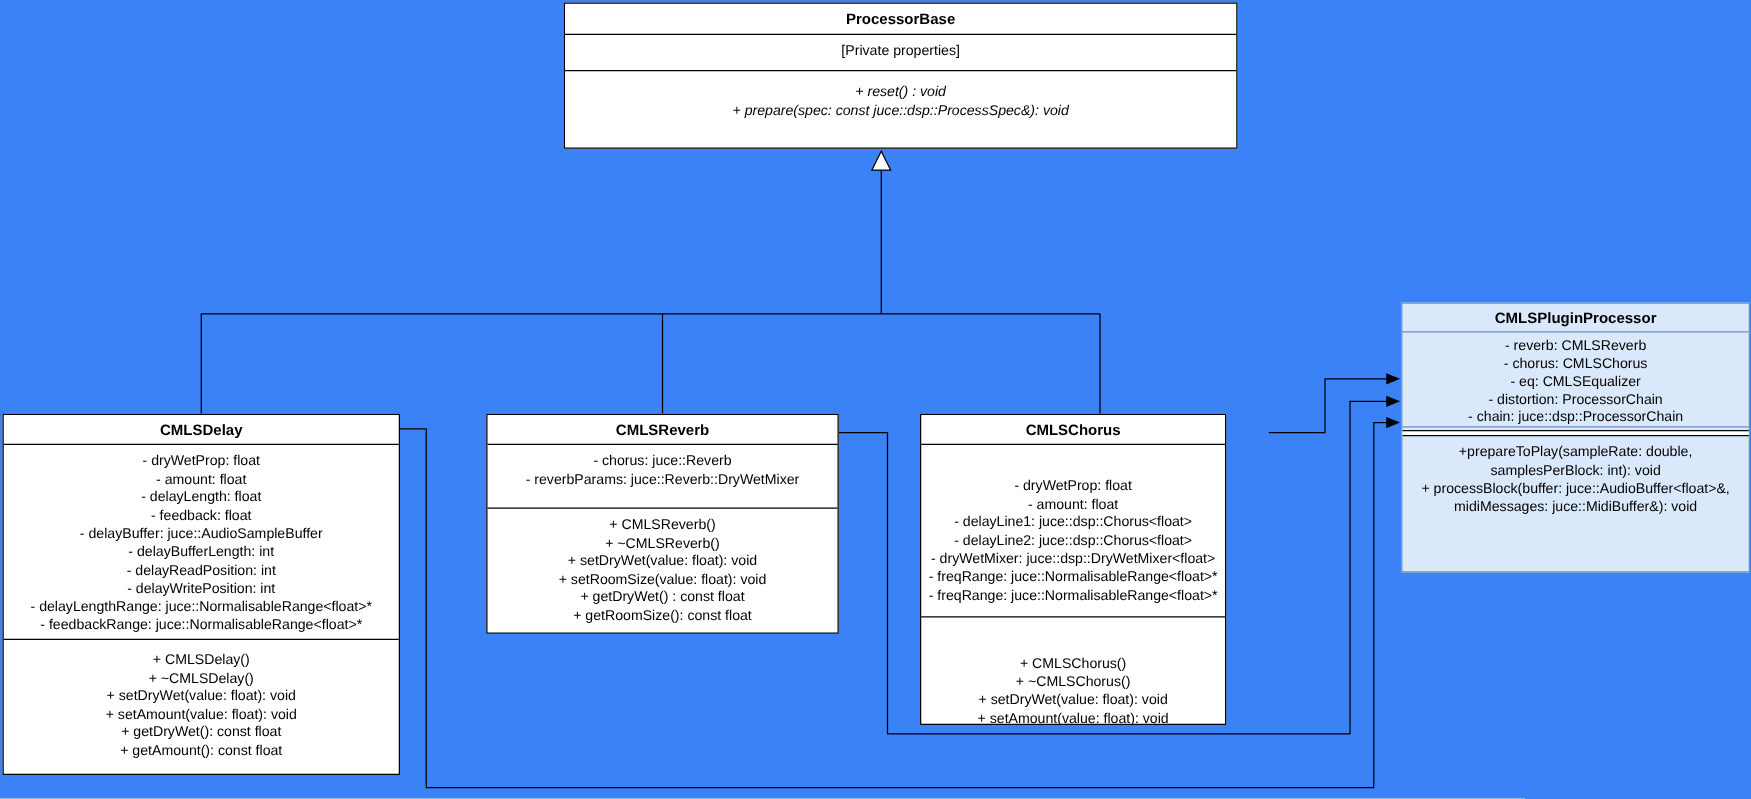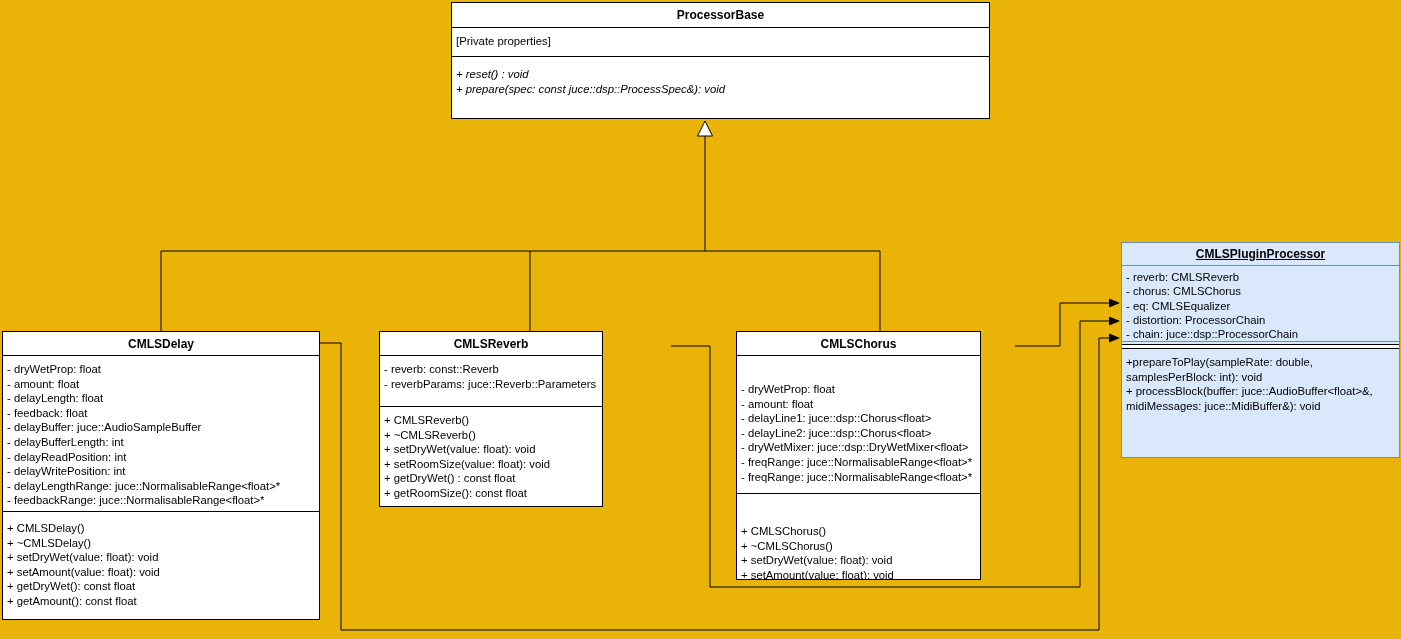--- a/index.html
+++ b/index.html
@@ -1,20 +1,20 @@
 <!DOCTYPE html>
 <html><head>
 <meta charset="utf-8">
 <style>
   html, body { margin: 0; padding: 0; background: #fff; }
   .canvas {
     position: relative;
     width: 1401px;
     height: 639px;
-    background: #eab308;
+    background: #3b82f6;
     font-family: "Liberation Sans", sans-serif;
     color: #000;
     overflow: hidden;
   }
   svg.wires { position: absolute; left: 0; top: 0; width: 1401px; height: 639px; }
   .uml-class {
     position: absolute;
     box-sizing: border-box;
     background: #ffffff;
     border: 1px solid #000000;
@@ -32,29 +32,30 @@
     border-bottom: 1px solid #000000;
     white-space: nowrap;
   }
   .uml-section {
     box-sizing: border-box;
     flex: 0 0 auto;
     font-size: 11.3px;
     line-height: 14.6px;
     padding: 5px 4px 0 4px;
     overflow: hidden;
+    text-align: center;
   }
   .uml-section.fill { flex: 1 1 auto; }
   .sep { border-bottom: 1px solid #000000; }
   .uml-row { white-space: nowrap; }
   .italic .uml-row { font-style: italic; }
   .prewrap .uml-row { white-space: pre-line; }
   
   .uml-class.accent { background: #dae8fc; border-color: #6c8ebf; }
-  .uml-class.accent .uml-title { border-color: #6c8ebf; text-decoration: underline; }
+  .uml-class.accent .uml-title { border-color: #6c8ebf; }
   .uml-class.accent .sep { border-color: #6c8ebf; }
   .double-sep {
     flex: 0 0 auto;
     box-sizing: border-box;
     height: 5px;
     margin-top: 2px;
     background: #ffffff;
     border-top: 1px solid #000000;
     border-bottom: 1px solid #000000;
   }
@@ -113,25 +114,25 @@
     <div class="uml-section fill" style="padding-top:9px;">
         <div class="uml-row">+ CMLSDelay()</div>
         <div class="uml-row">+ ~CMLSDelay()</div>
         <div class="uml-row">+ setDryWet(value: float): void</div>
         <div class="uml-row">+ setAmount(value: float): void</div>
         <div class="uml-row">+ getDryWet(): const float</div>
         <div class="uml-row">+ getAmount(): const float</div>
       </div>
   </div>
 
-  <div class="uml-class" style="left:379px; top:331px; width:224px; height:176px;">
+  <div class="uml-class" style="left:389px; top:331px; width:282px; height:176px;">
     <div class="uml-title" style="height:24px;">CMLSReverb</div>
     <div class="uml-section sep" style="height:51px; padding-top:6px;">
-        <div class="uml-row">- reverb: const::Reverb</div>
-        <div class="uml-row">- reverbParams: juce::Reverb::Parameters</div>
+        <div class="uml-row">- chorus: juce::Reverb</div>
+        <div class="uml-row">- reverbParams: juce::Reverb::DryWetMixer</div>
       </div>
     <div class="uml-section fill" style="padding-top:6px;">
         <div class="uml-row">+ CMLSReverb()</div>
         <div class="uml-row">+ ~CMLSReverb()</div>
         <div class="uml-row">+ setDryWet(value: float): void</div>
         <div class="uml-row">+ setRoomSize(value: float): void</div>
         <div class="uml-row">+ getDryWet() : const float</div>
         <div class="uml-row">+ getRoomSize(): const float</div>
       </div>
   </div>

